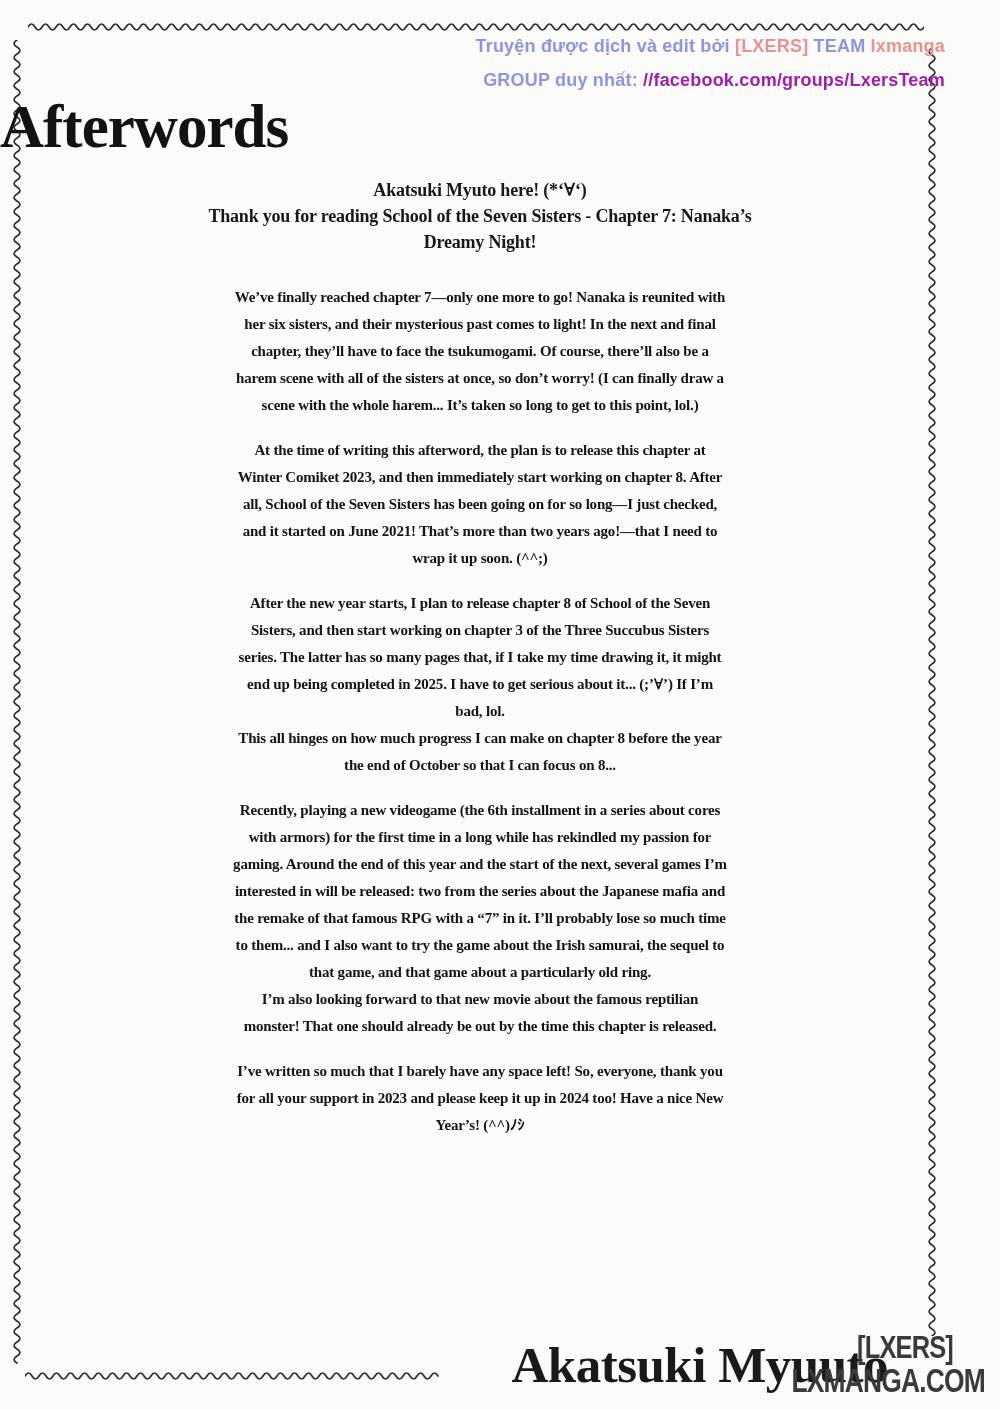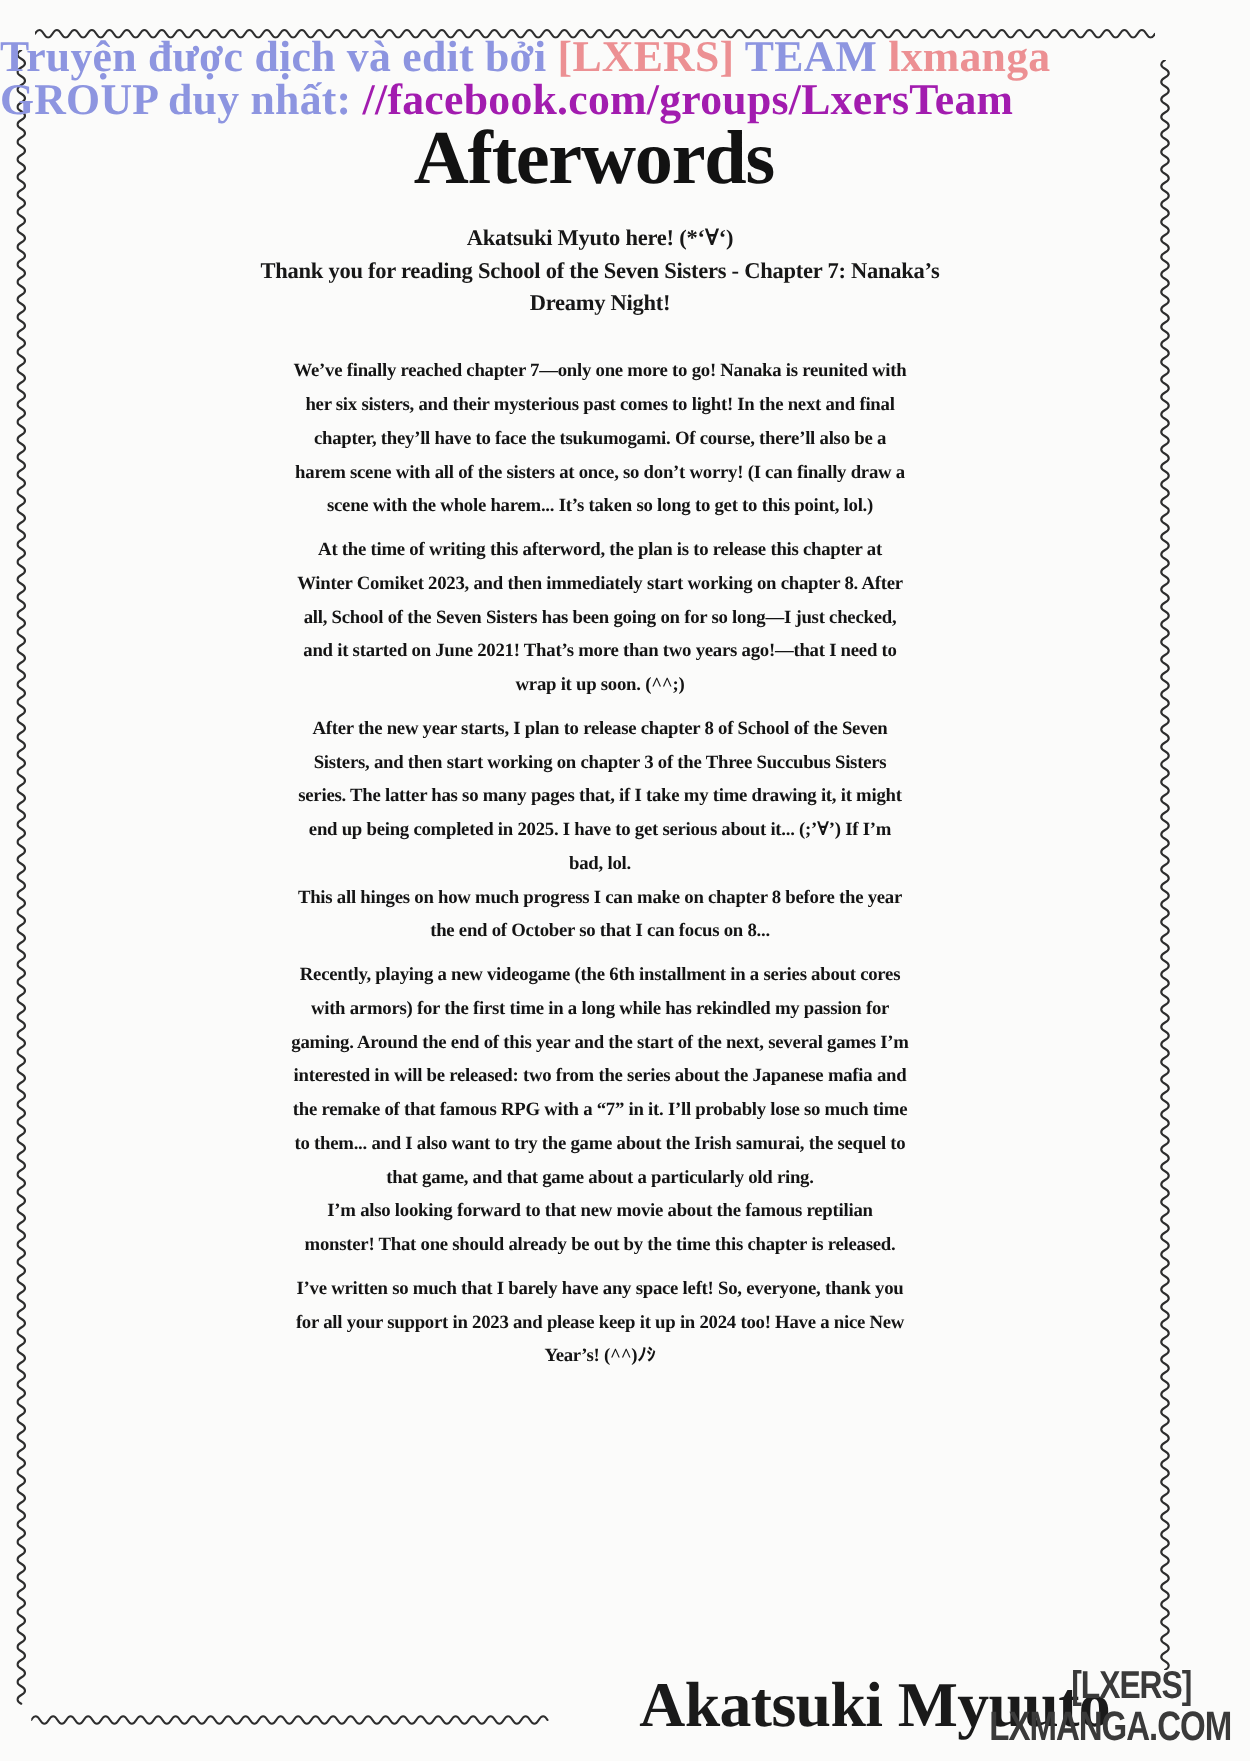--- a/index.html
+++ b/index.html
@@ -17,51 +17,50 @@
   .wavy{position:absolute;}
   .wavy path{fill:none;stroke:#2e2e2e;stroke-width:1.7;stroke-linecap:round;}
   .wavy-top{left:28px;top:23px;}
   .wavy-bottom{left:25px;top:1372px;}
   .wavy-left{left:13px;top:40px;}
   .wavy-right{left:928px;top:48px;}
 
   
   .credit{
     position:absolute;top:29px;left:0;width:945px;
-    text-align:left;
-    font-family:Liberation Serif, serif;
-    font-weight:bold;font-size:35px;line-height:34px;
+    text-align:right;
+    font-family:Liberation Sans, sans-serif;
+    font-weight:bold;font-size:18px;line-height:34px;
     letter-spacing:0.2px;
   }
 
   
   .title{
     position:absolute;top:92px;left:0;width:950px;
-    text-align:center;
     font-size:61px;font-weight:bold;color:#121212;
     letter-spacing:-1px;
   }
 
   
   .intro{
     position:absolute;top:177px;left:20px;width:920px;
     text-align:center;font-weight:bold;
     font-size:18px;line-height:26px;
     letter-spacing:-0.2px;
   }
   .intro .line{white-space:nowrap;}
 
   
   .bodytext{
     position:absolute;top:284px;left:20px;width:920px;
     text-align:center;font-weight:bold;
     font-size:15px;line-height:27px;
     letter-spacing:-0.2px;color:#141414;
   }
-  .group + .group{margin-top:8px;}
+  .group + .group{margin-top:18px;}
   .bodytext .line{white-space:nowrap;}
 
   
   .signature{
     position:absolute;top:1336px;left:0;width:888px;
     text-align:right;font-size:51px;font-weight:bold;
     color:#1a1a1a;letter-spacing:-0.5px;white-space:nowrap;
   }
   .watermark{
     position:absolute;top:1332px;right:15px;

